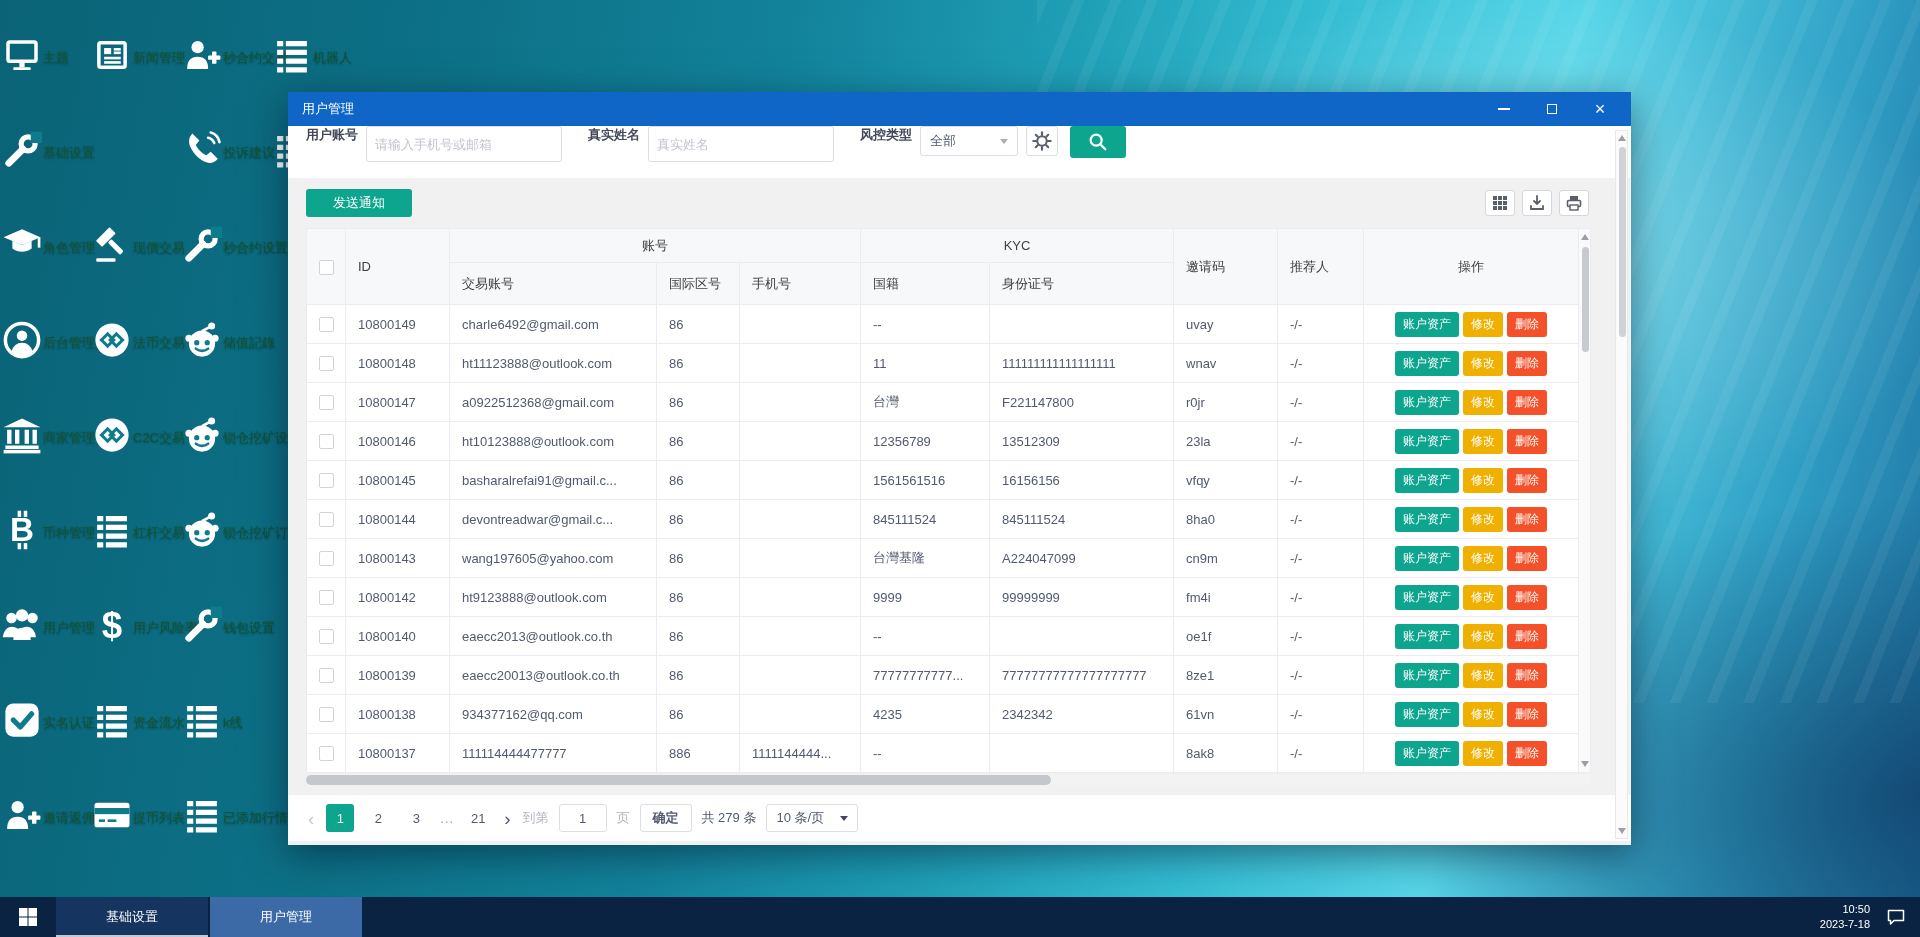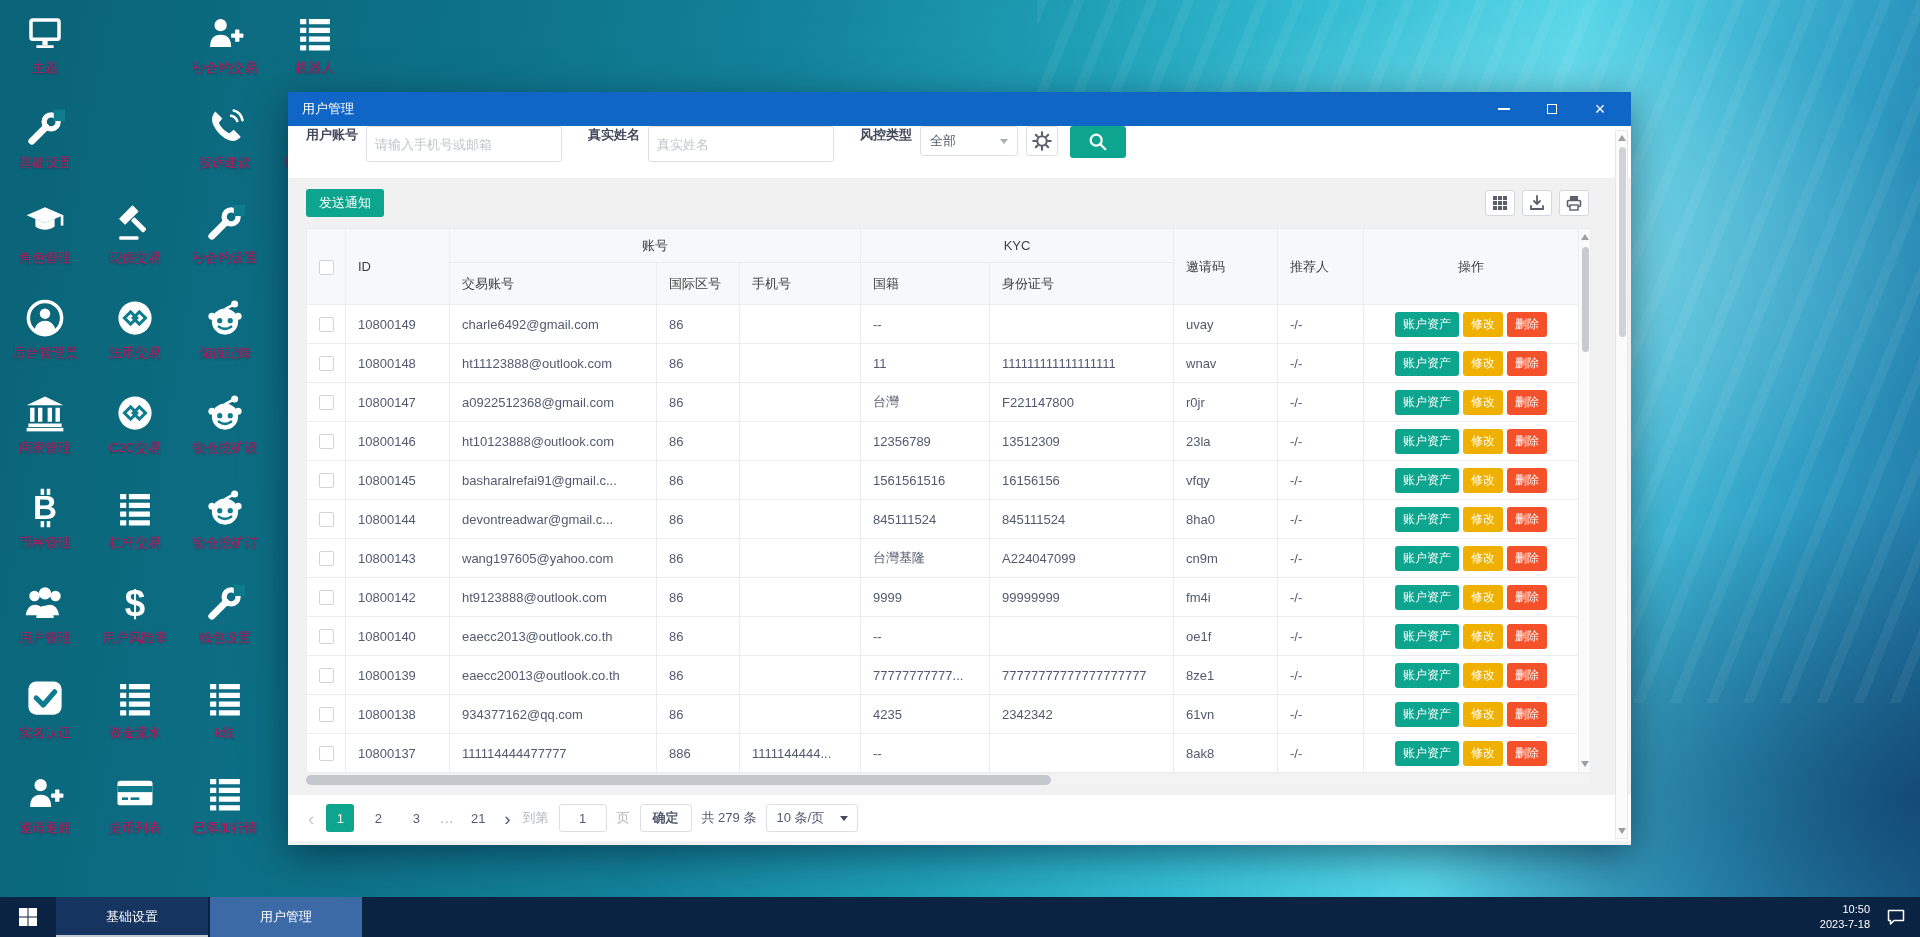--- a/index.html
+++ b/index.html
@@ -21,22 +21,22 @@
     position:absolute; top:0; right:0; width:46%; height:75%;
     background:repeating-linear-gradient(112deg, rgba(255,255,255,.10) 0 10px, rgba(255,255,255,0) 10px 34px);
     opacity:.55; pointer-events:none;
   }
   
   #icon-grid {
     position:absolute; left:0; top:4px; z-index:1;
     display:grid; grid-template-columns:repeat(4,90px); grid-auto-rows:95px;
   }
   .dcell {
-    display:flex; flex-direction:column; align-items:center; padding-top:7px;
-    color:#be185d; cursor:pointer; border:1px solid transparent;
+    display:flex; flex-direction:row; align-items:center; padding-top:7px;
+    color:#14532d; cursor:pointer; border:1px solid transparent;
   }
   .dcell.selected { background:rgba(150,215,228,.28); border:1px solid rgba(225,245,250,.85); }
   .dcell .dicon { width:42px; height:42px; color:#fff; flex:none; }
   .dcell .dlabel { font-size:13px; margin-top:5px; white-space:nowrap; text-shadow:0 1px 2px rgba(0,40,60,.45); }
   .dcell.partial .dlabel { transform:translateX(-24px); }
   
   .window {
     position:absolute; left:288px; top:92px; width:1343px; height:753px; z-index:10;
     background:#fff; box-shadow:0 10px 36px rgba(0,15,35,.5);
     display:flex; flex-direction:column;
@@ -56,21 +56,21 @@
   input.text::placeholder { color:#c0c4cc; }
   .in-account { width:196px; }
   .in-name { width:186px; }
   .select { height:30px; border:1px solid #dcdee2; border-radius:3px; background:#fff; display:flex; align-items:center; justify-content:space-between; padding:0 9px; width:98px; color:#515a6e; cursor:pointer; }
   .caret { width:0; height:0; border-left:4px solid transparent; border-right:4px solid transparent; border-top:5px solid #a8adb6; }
   .gear-btn { width:32px; height:30px; margin-left:8px; border:1px solid #dcdee2; border-radius:3px; background:#fff; display:flex; align-items:center; justify-content:center; cursor:pointer; }
   .search-btn { width:56px; height:32px; margin-left:12px; background:var(--accent); border:none; border-radius:3px; display:flex; align-items:center; justify-content:center; cursor:pointer; }
   
   .content { flex:1; background:#f1f1f2; padding:10px 42px 0 18px; position:relative; }
   .toolbar { display:flex; align-items:center; height:30px; }
-  .notify-btn { background:var(--accent); color:#fff; font-size:13px; height:28px; padding:0 13px; border:none; border-radius:3px; cursor:pointer; }
+  .notify-btn { background:var(--accent); color:#fff; font-size:13px; height:28px; padding:0 27px; border:none; border-radius:3px; cursor:pointer; }
   .tool-icons { margin-left:auto; display:flex; gap:7px; }
   .tool-btn { width:30px; height:26px; border:1px solid #d4d7dc; border-radius:3px; background:#fff; display:flex; align-items:center; justify-content:center; cursor:pointer; color:#5a6069; }
   
   .table-wrap { position:relative; margin-top:10px; width:1285px; }
   table { border-collapse:collapse; table-layout:fixed; width:1272px; background:#fff; font-size:13px; color:#515a6e; }
   th, td { border:1px solid #eaecef; padding:0 12px; text-align:left; overflow:hidden; white-space:nowrap; text-overflow:ellipsis; }
   thead tr.gr { height:34px; }
   thead tr.sub { height:42px; }
   th { background:#f7f8f9; color:#404040; font-weight:normal; }
   th.group, th.th-ops { text-align:center; }
@@ -244,20 +244,26 @@
 <div class="desktop">
     <div class="streaks"></div>
   </div>
 
 <div id="icon-grid">
     <div class="dcell" style="grid-area: 1 / 1;">
     <svg class="dicon">
         <use href="#i-monitor" xlink:href="#i-monitor"></use>
       </svg>
     <span class="dlabel">主题</span>
+  </div>
+    <div class="dcell" style="grid-area: 1 / 2;">
+    <svg class="dicon">
+        <use href="#i-news" xlink:href="#i-news"></use>
+      </svg>
+    <span class="dlabel">新闻管理</span>
   </div>
     <div class="dcell" style="grid-area: 1 / 3;">
     <svg class="dicon">
         <use href="#i-person-plus" xlink:href="#i-person-plus"></use>
       </svg>
     <span class="dlabel">秒合约交易</span>
   </div>
     <div class="dcell" style="grid-area: 1 / 4;">
     <svg class="dicon">
         <use href="#i-list" xlink:href="#i-list"></use>

